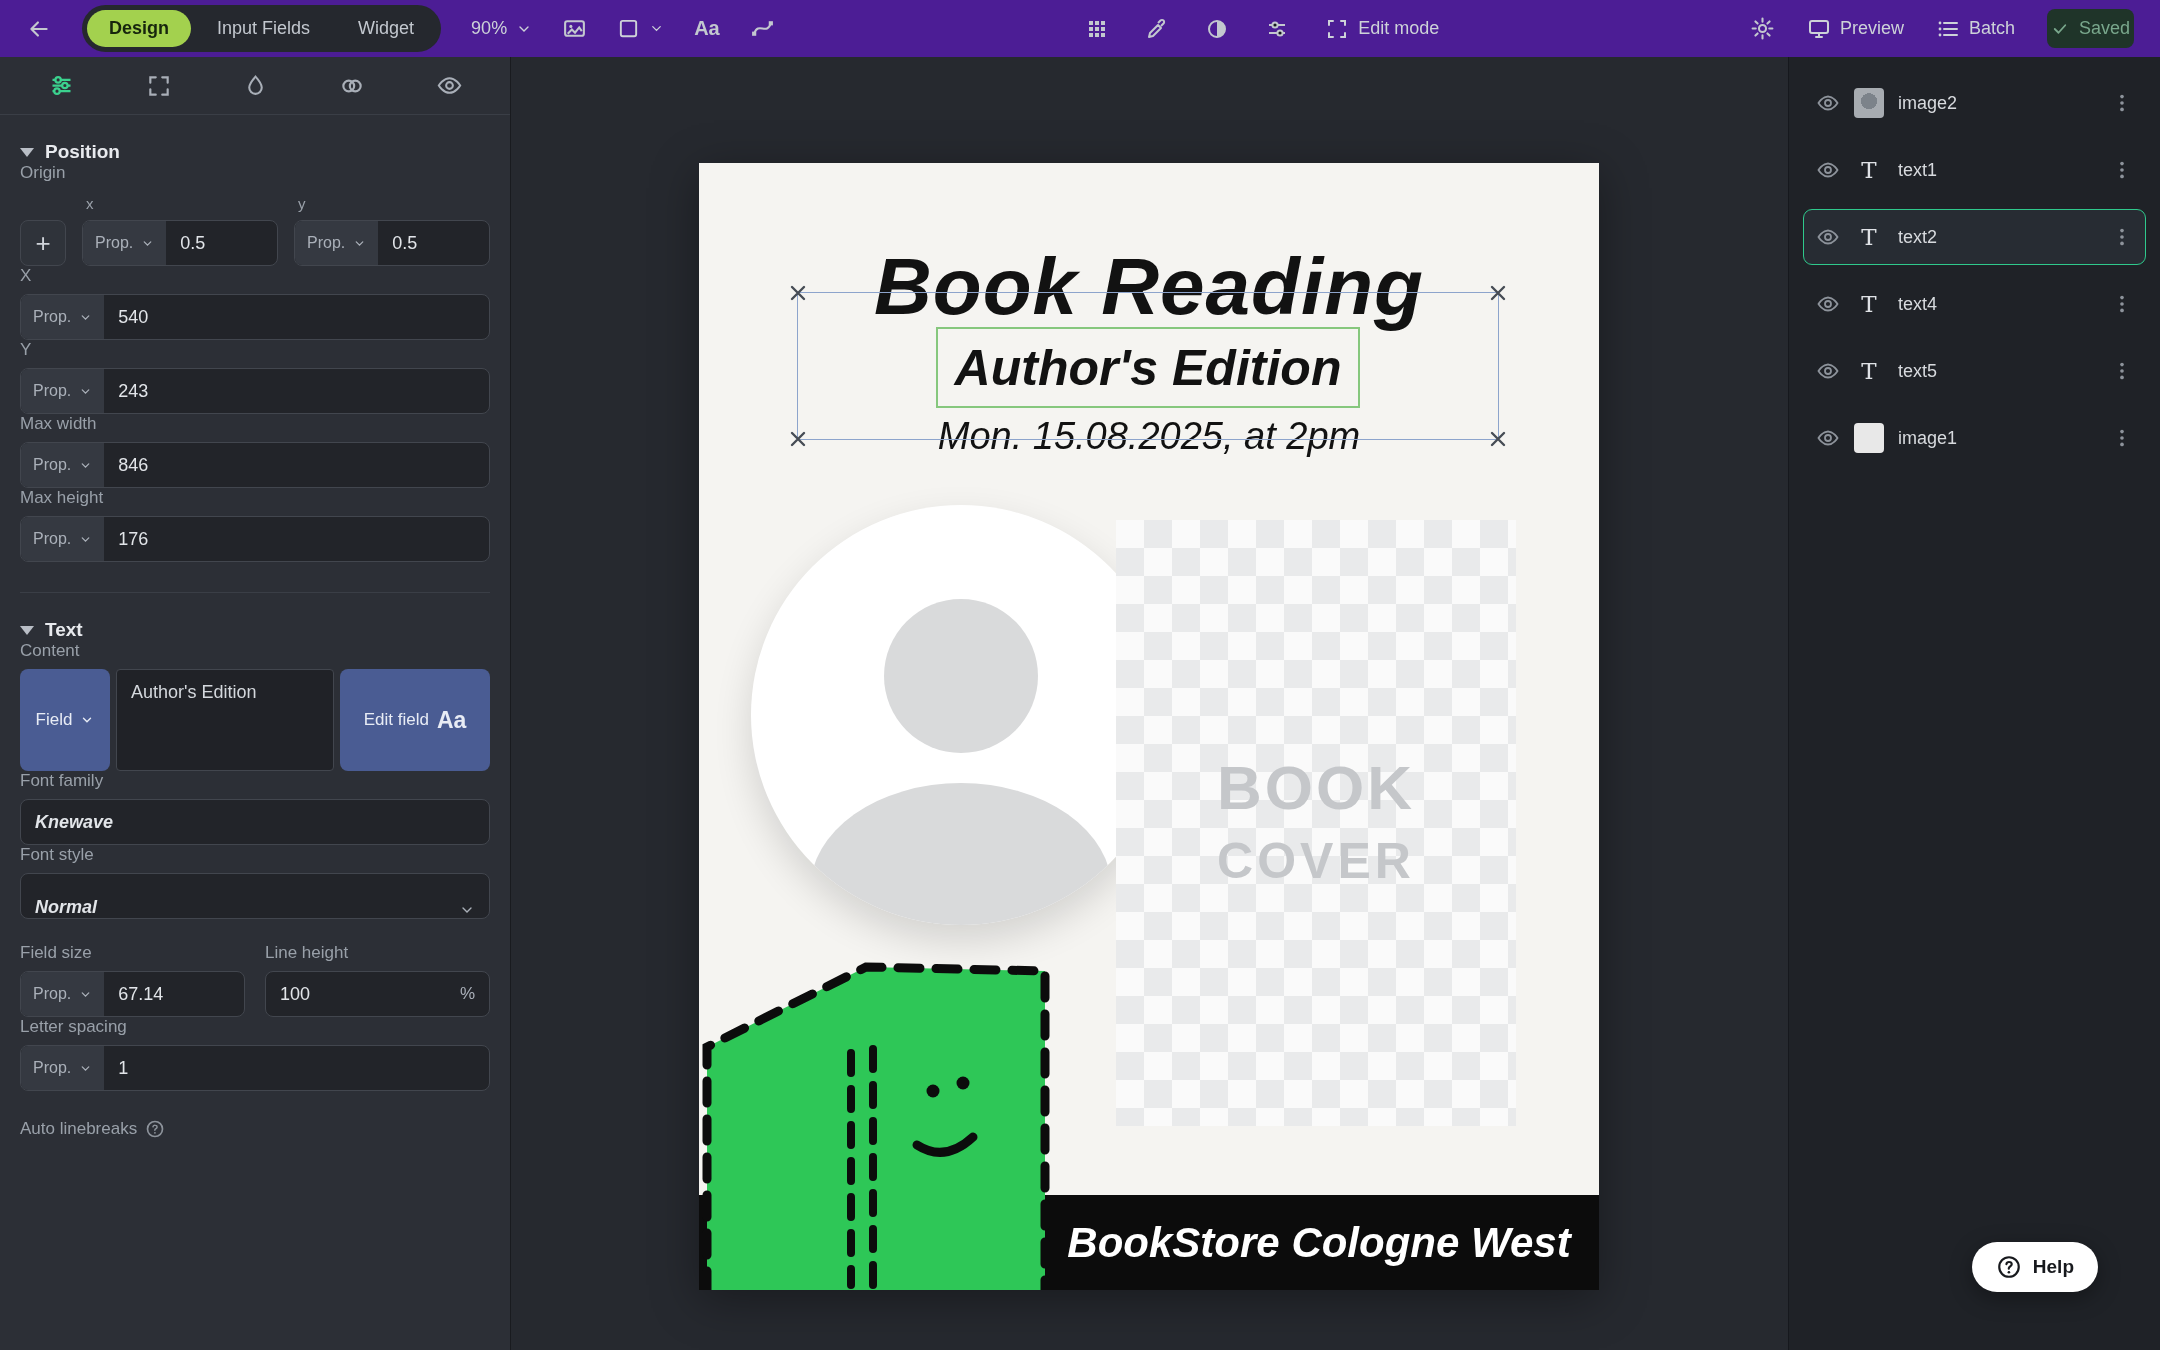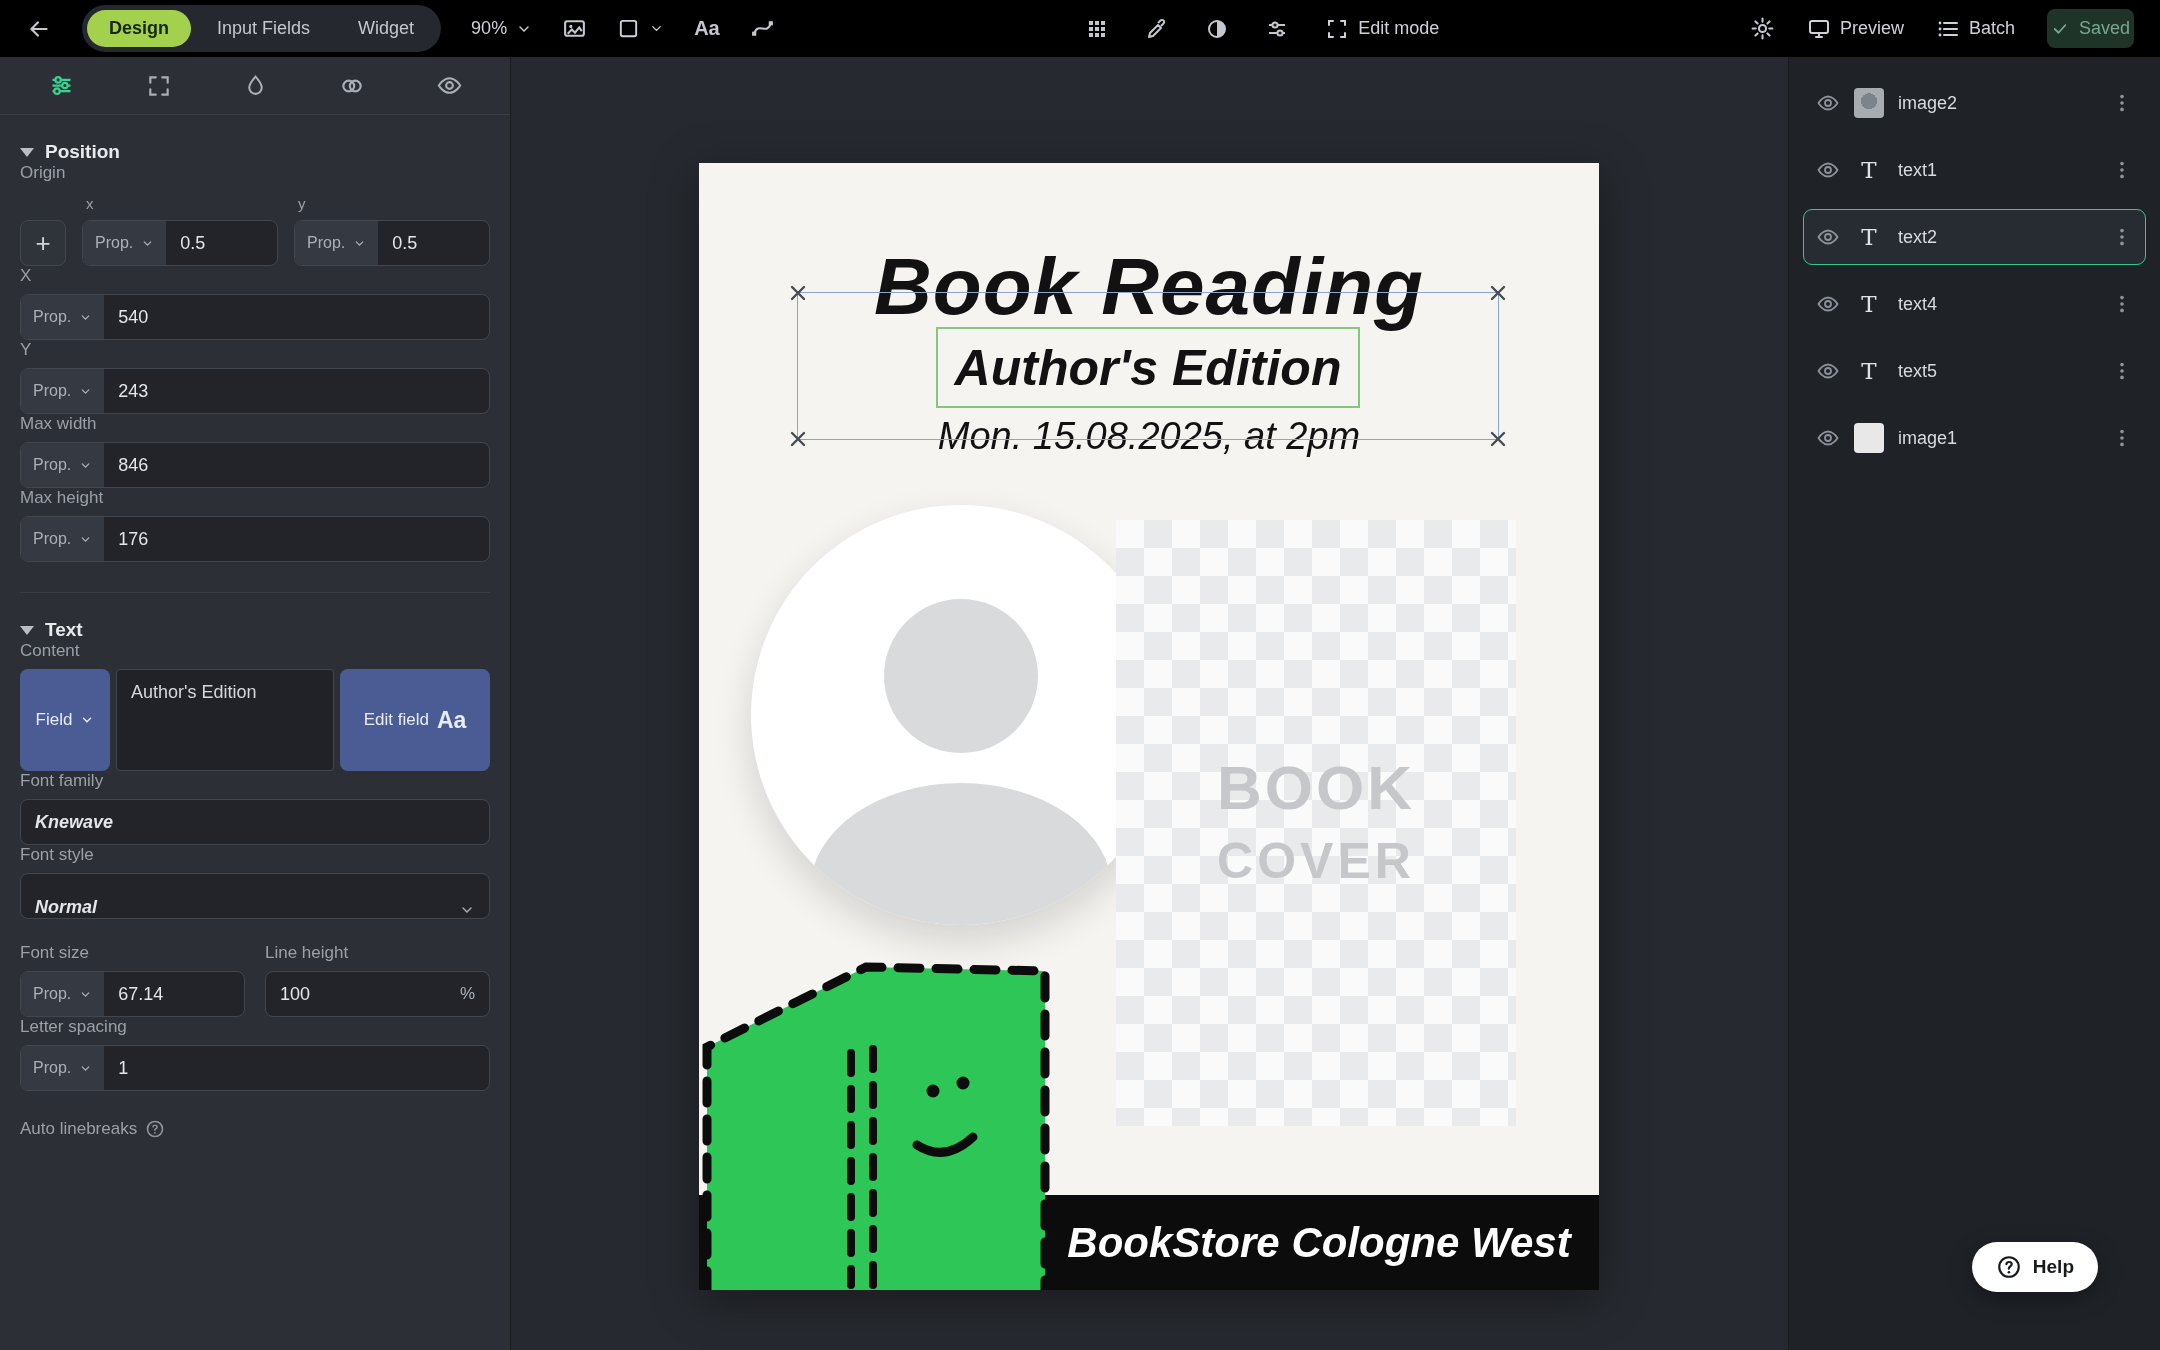--- a/index.html
+++ b/index.html
@@ -5,21 +5,21 @@
   *{box-sizing:border-box;margin:0;padding:0}
   html,body{width:2160px;height:1350px}
   body{font-family:"Liberation Sans","DejaVu Sans",sans-serif;background:#26292f;color:#d7dade;overflow:hidden}
   svg{display:block}
   button{font-family:inherit;border:0;background:none;color:inherit;cursor:pointer}
   input,textarea{font-family:inherit;outline:none}
 
   .app{display:flex;flex-direction:column;height:100%}
 
   
-  .topbar{height:57px;background:#000000;display:flex;align-items:center;padding:0 26px;flex:0 0 auto}
+  .topbar{height:57px;background:#4c1d95;display:flex;align-items:center;padding:0 26px;flex:0 0 auto}
   .tb-left{display:flex;align-items:center;gap:30px}
   .tb-center{display:flex;align-items:center;gap:36px;margin-left:auto}
   .tb-right{display:flex;align-items:center;gap:32px;margin-left:auto}
   .icon-btn{display:flex;align-items:center;color:#c3c8cf}
   .tb-item{display:flex;align-items:center;gap:9px;color:#cdd2d8;font-size:18px}
   .tabs{background:#25282e;border-radius:24px;padding:5px;display:flex;gap:4px}
   .tab{padding:8px 22px;border-radius:19px;font-size:18px;color:#c3c8cf}
   .tab.active{background:#a3d14e;color:#17250d;font-weight:700}
   .aa-glyph{font-size:20px;font-weight:700;color:#c3c8cf}
   .saved-btn{display:flex;align-items:center;gap:10px;background:#1f3429;color:#79a78c;padding:9px 4px;border-radius:8px;font-size:18px}
@@ -373,21 +373,21 @@
 
         <div class="lbl">Font style</div>
         <div class="select">
           <span class="brush">Normal</span>
           <svg width="16" height="16" viewBox="0 0 24 24">
               <path d="M6 9l6 6 6-6" stroke="#aab0b9" stroke-width="2" fill="none" stroke-linecap="round"></path>
             </svg>
         </div>
 
         <div class="twocol" style="margin-top:24px">
-          <div class="lbl" style="margin-top:0">Font size</div>
+          <div class="lbl" style="margin-top:0">Field size</div>
           <div class="lbl" style="margin-top:0">Line height</div>
         </div>
         <div class="twocol" style="margin-top:8px">
           <div class="group" style="margin-top:0">
             <div class="seg-prop">
               <span>Prop.</span>
               <svg width="13" height="13" viewBox="0 0 24 24">
                   <path d="M6 9l6 6 6-6" stroke="currentColor" stroke-width="2.4" fill="none" stroke-linecap="round"></path>
                 </svg>
             </div>

